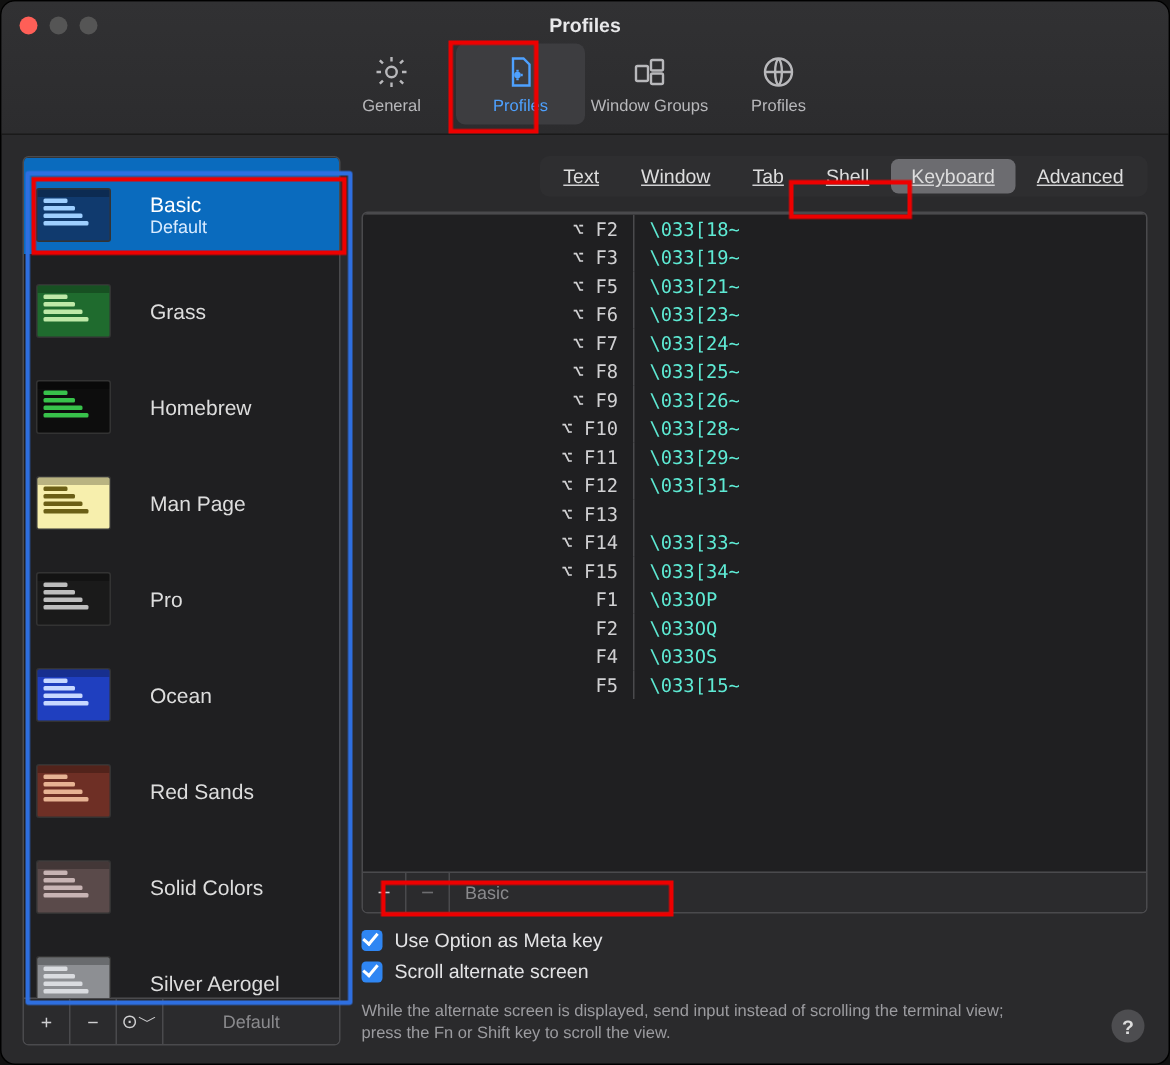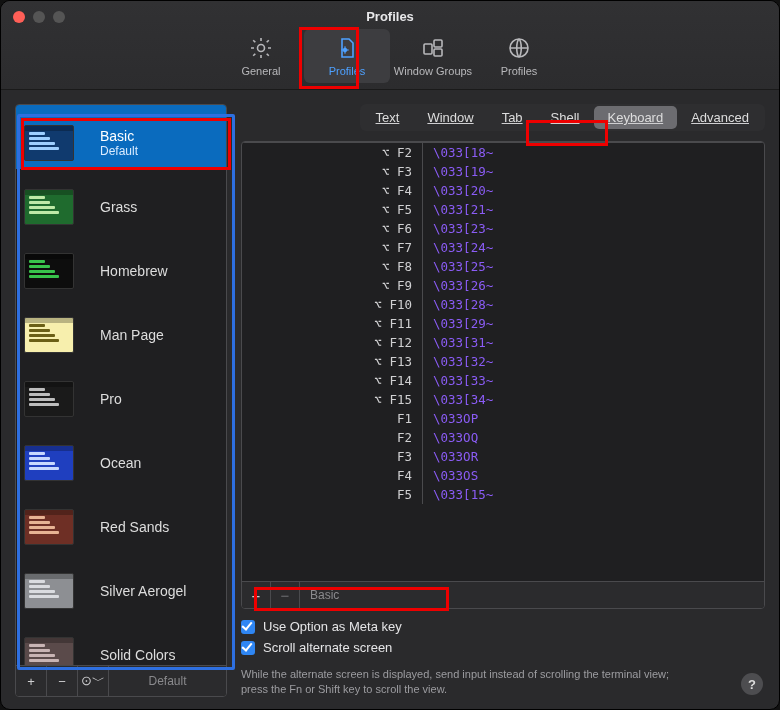--- a/index.html
+++ b/index.html
@@ -68,21 +68,21 @@
 
   .table-wrap{flex:1;border:1px solid #4a4a4d;border-radius:4px;display:flex;flex-direction:column;overflow:hidden;background:var(--panel);}
   .thead{display:flex;background:#323234;border-bottom:1px solid #4a4a4d;font-size:12px;color:#cfcfd1;}
   .thead .col{padding:6px 10px;}
   .col-key{width:160px;border-right:1px solid #4a4a4d;}
   .col-act{flex:1;}
   .tbody{flex:1;overflow:auto;font-family:ui-monospace,Menlo,monospace;font-size:12.5px;}
   .row{display:flex;}
   .row .col{padding:2px 10px;}
   .row .col-key{text-align:right;color:#d0d0d2;}
-  .row .col-act{color:#8b5cf6;}
+  .row .col-act{color:#5eead4;}
   .table-footer{display:flex;align-items:center;border-top:1px solid #4a4a4d;height:26px;background:#2b2b2d;}
   .tf-btn{width:28px;height:26px;display:flex;align-items:center;justify-content:center;border-right:1px solid #4a4a4d;color:#cfcfd1;font-size:15px;}
   .tf-edit{padding:0 10px;color:#8a8a8d;font-size:12px;}
 
   .checks{margin-top:10px;display:flex;flex-direction:column;gap:6px;position:relative;}
   .chk{display:flex;align-items:center;gap:8px;font-size:13px;color:#e4e4e6;}
   .chk .box{width:14px;height:14px;border-radius:3px;background:var(--check);position:relative;flex-shrink:0;}
   .chk .box::after{content:"";position:absolute;left:3px;top:0px;width:4px;height:8px;border:solid #fff;border-width:0 2px 2px 0;transform:rotate(40deg);}
   .hint{font-size:11px;color:#9c9ca0;margin-top:6px;max-width:430px;line-height:1.35;}
   .help{position:absolute;right:16px;bottom:14px;width:22px;height:22px;border-radius:11px;background:#4d4d50;color:#ddd;display:flex;align-items:center;justify-content:center;font-size:13px;font-weight:600;}
@@ -235,43 +235,43 @@
                 <span style="background: rgb(231, 179, 148); width: 52%;"></span>
                 <span style="background: rgb(231, 179, 148); width: 64%;"></span>
                 <span style="background: rgb(231, 179, 148); width: 76%;"></span>
               </div>
             </div>
             <div>
               <div class="name">Red Sands</div>
             </div>
           </div>
           <div class="prof">
+            <div class="thumb" style="background: rgb(90, 74, 74);">
+              <div class="bars">
+                <span style="background: rgb(200, 180, 180); width: 40%;"></span>
+                <span style="background: rgb(200, 180, 180); width: 52%;"></span>
+                <span style="background: rgb(200, 180, 180); width: 64%;"></span>
+                <span style="background: rgb(200, 180, 180); width: 76%;"></span>
+              </div>
+            </div>
+            <div>
+              <div class="name">Solid Colors</div>
+            </div>
+          </div>
+          <div class="prof">
             <div class="thumb" style="background: rgb(141, 143, 147);">
               <div class="bars">
                 <span style="background: rgb(218, 220, 224); width: 40%;"></span>
                 <span style="background: rgb(218, 220, 224); width: 52%;"></span>
                 <span style="background: rgb(218, 220, 224); width: 64%;"></span>
                 <span style="background: rgb(218, 220, 224); width: 76%;"></span>
               </div>
             </div>
             <div>
               <div class="name">Silver Aerogel</div>
-            </div>
-          </div>
-          <div class="prof">
-            <div class="thumb" style="background: rgb(90, 74, 74);">
-              <div class="bars">
-                <span style="background: rgb(200, 180, 180); width: 40%;"></span>
-                <span style="background: rgb(200, 180, 180); width: 52%;"></span>
-                <span style="background: rgb(200, 180, 180); width: 64%;"></span>
-                <span style="background: rgb(200, 180, 180); width: 76%;"></span>
-              </div>
-            </div>
-            <div>
-              <div class="name">Solid Colors</div>
             </div>
           </div>
         </div>
       <div class="sidebar-footer">
         <div class="btn">+</div>
         <div class="btn">−</div>
         <div class="btn">
           <span>⊙﹀</span>
         </div>
         <div class="default">Default</div>
@@ -296,24 +296,20 @@
         <div class="tbody" id="tbody">
             <div class="row">
               <div class="col col-key">⌥ F2</div>
               <div class="col col-act">\033[18~</div>
             </div>
             <div class="row">
               <div class="col col-key">⌥ F3</div>
               <div class="col col-act">\033[19~</div>
             </div>
             <div class="row">
-              <div class="col col-key">⌥ F4</div>
-              <div class="col col-act">\033[20~</div>
-            </div>
-            <div class="row">
               <div class="col col-key">⌥ F5</div>
               <div class="col col-act">\033[21~</div>
             </div>
             <div class="row">
               <div class="col col-key">⌥ F6</div>
               <div class="col col-act">\033[23~</div>
             </div>
             <div class="row">
               <div class="col col-key">⌥ F7</div>
               <div class="col col-act">\033[24~</div>
@@ -333,41 +329,36 @@
             <div class="row">
               <div class="col col-key">⌥ F11</div>
               <div class="col col-act">\033[29~</div>
             </div>
             <div class="row">
               <div class="col col-key">⌥ F12</div>
               <div class="col col-act">\033[31~</div>
             </div>
             <div class="row">
               <div class="col col-key">⌥ F13</div>
-              <div class="col col-act">\033[32~</div>
             </div>
             <div class="row">
               <div class="col col-key">⌥ F14</div>
               <div class="col col-act">\033[33~</div>
             </div>
             <div class="row">
               <div class="col col-key">⌥ F15</div>
               <div class="col col-act">\033[34~</div>
             </div>
             <div class="row">
               <div class="col col-key">F1</div>
               <div class="col col-act">\033OP</div>
             </div>
             <div class="row">
               <div class="col col-key">F2</div>
               <div class="col col-act">\033OQ</div>
-            </div>
-            <div class="row">
-              <div class="col col-key">F3</div>
-              <div class="col col-act">\033OR</div>
             </div>
             <div class="row">
               <div class="col col-key">F4</div>
               <div class="col col-act">\033OS</div>
             </div>
             <div class="row">
               <div class="col col-key">F5</div>
               <div class="col col-act">\033[15~</div>
             </div>
           </div>

